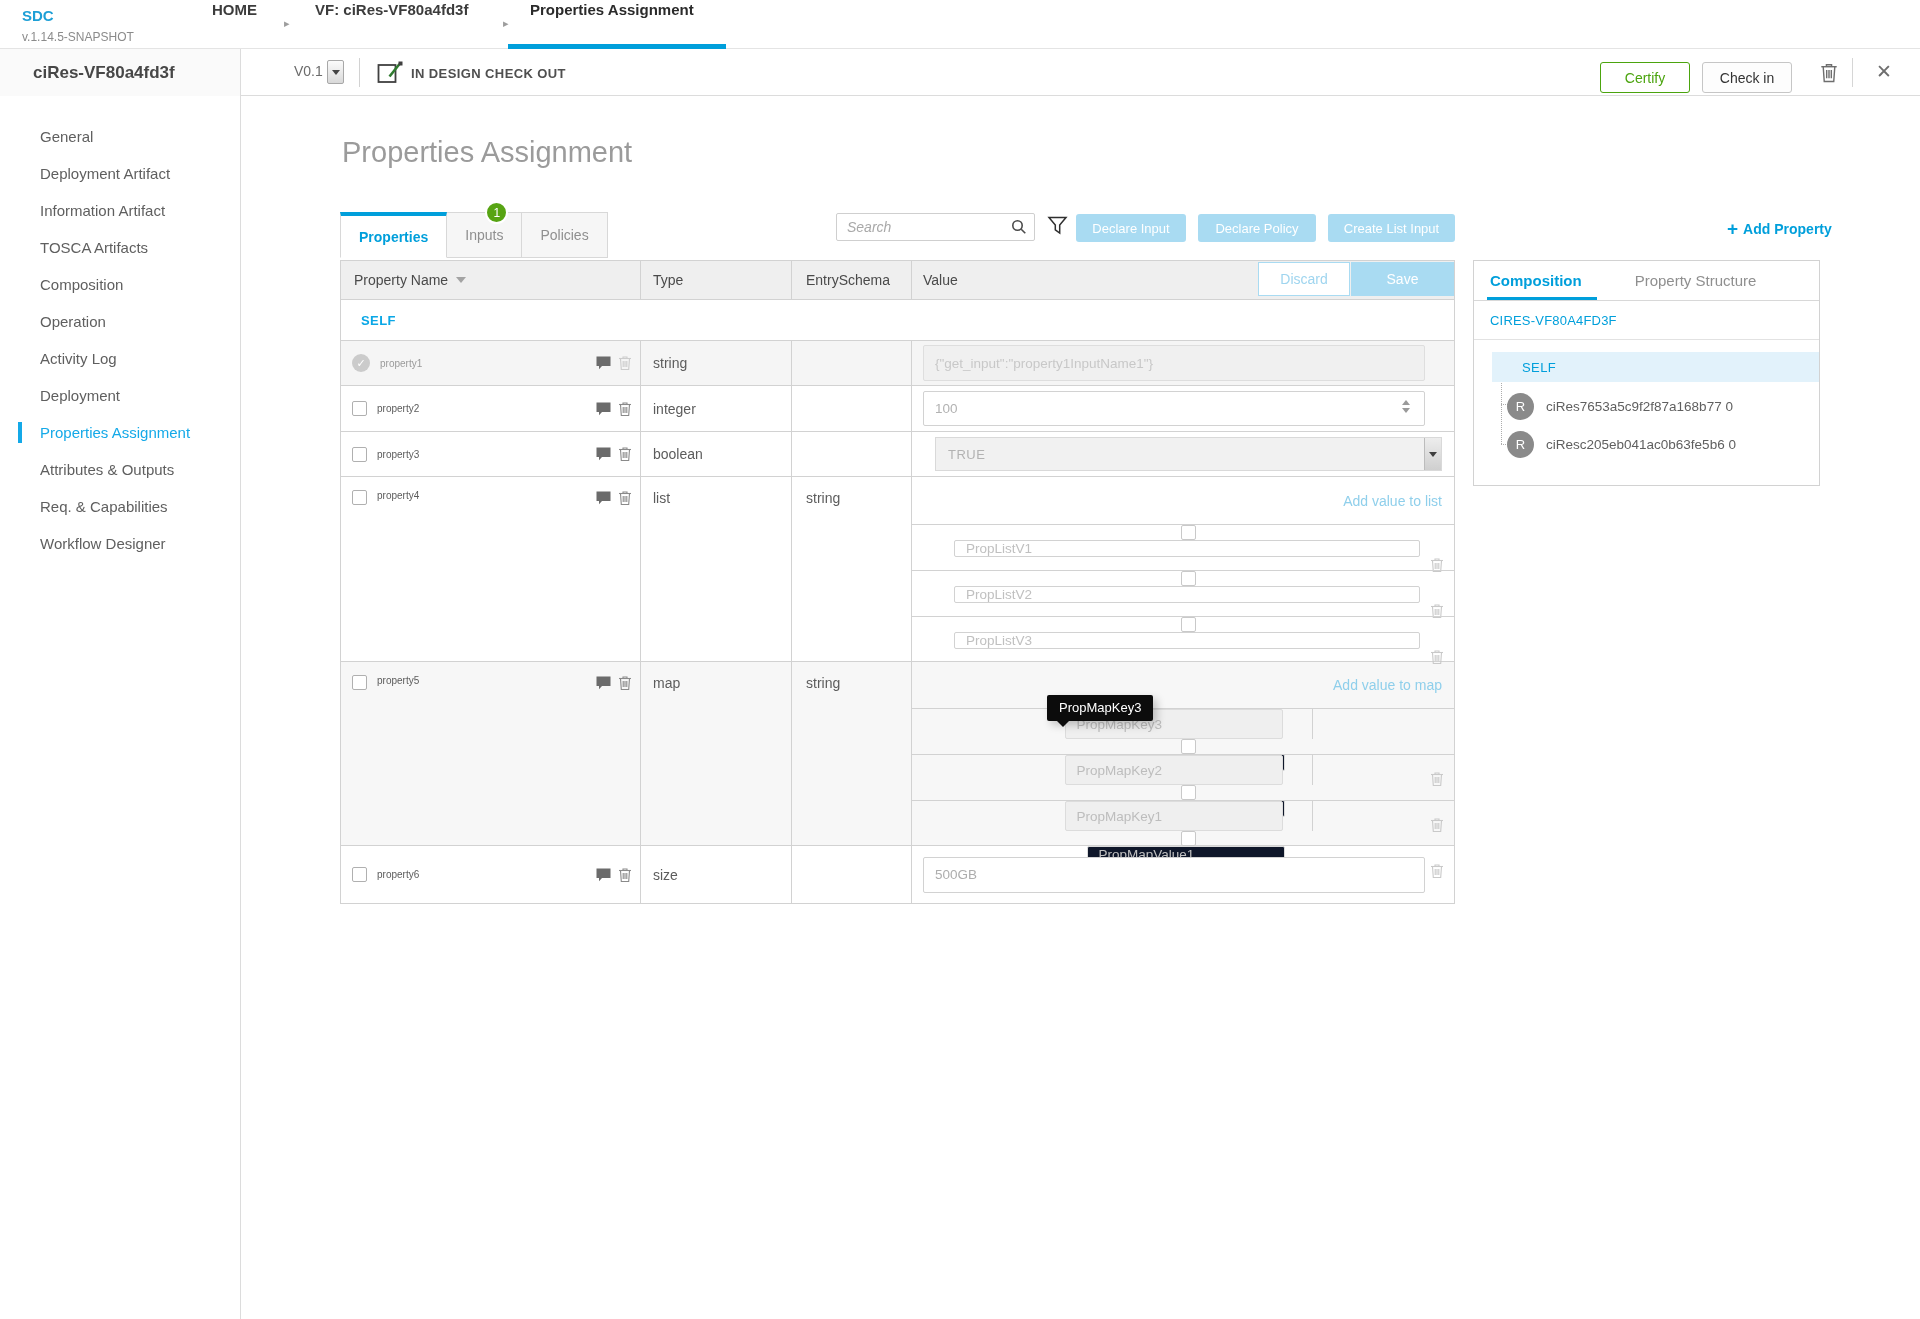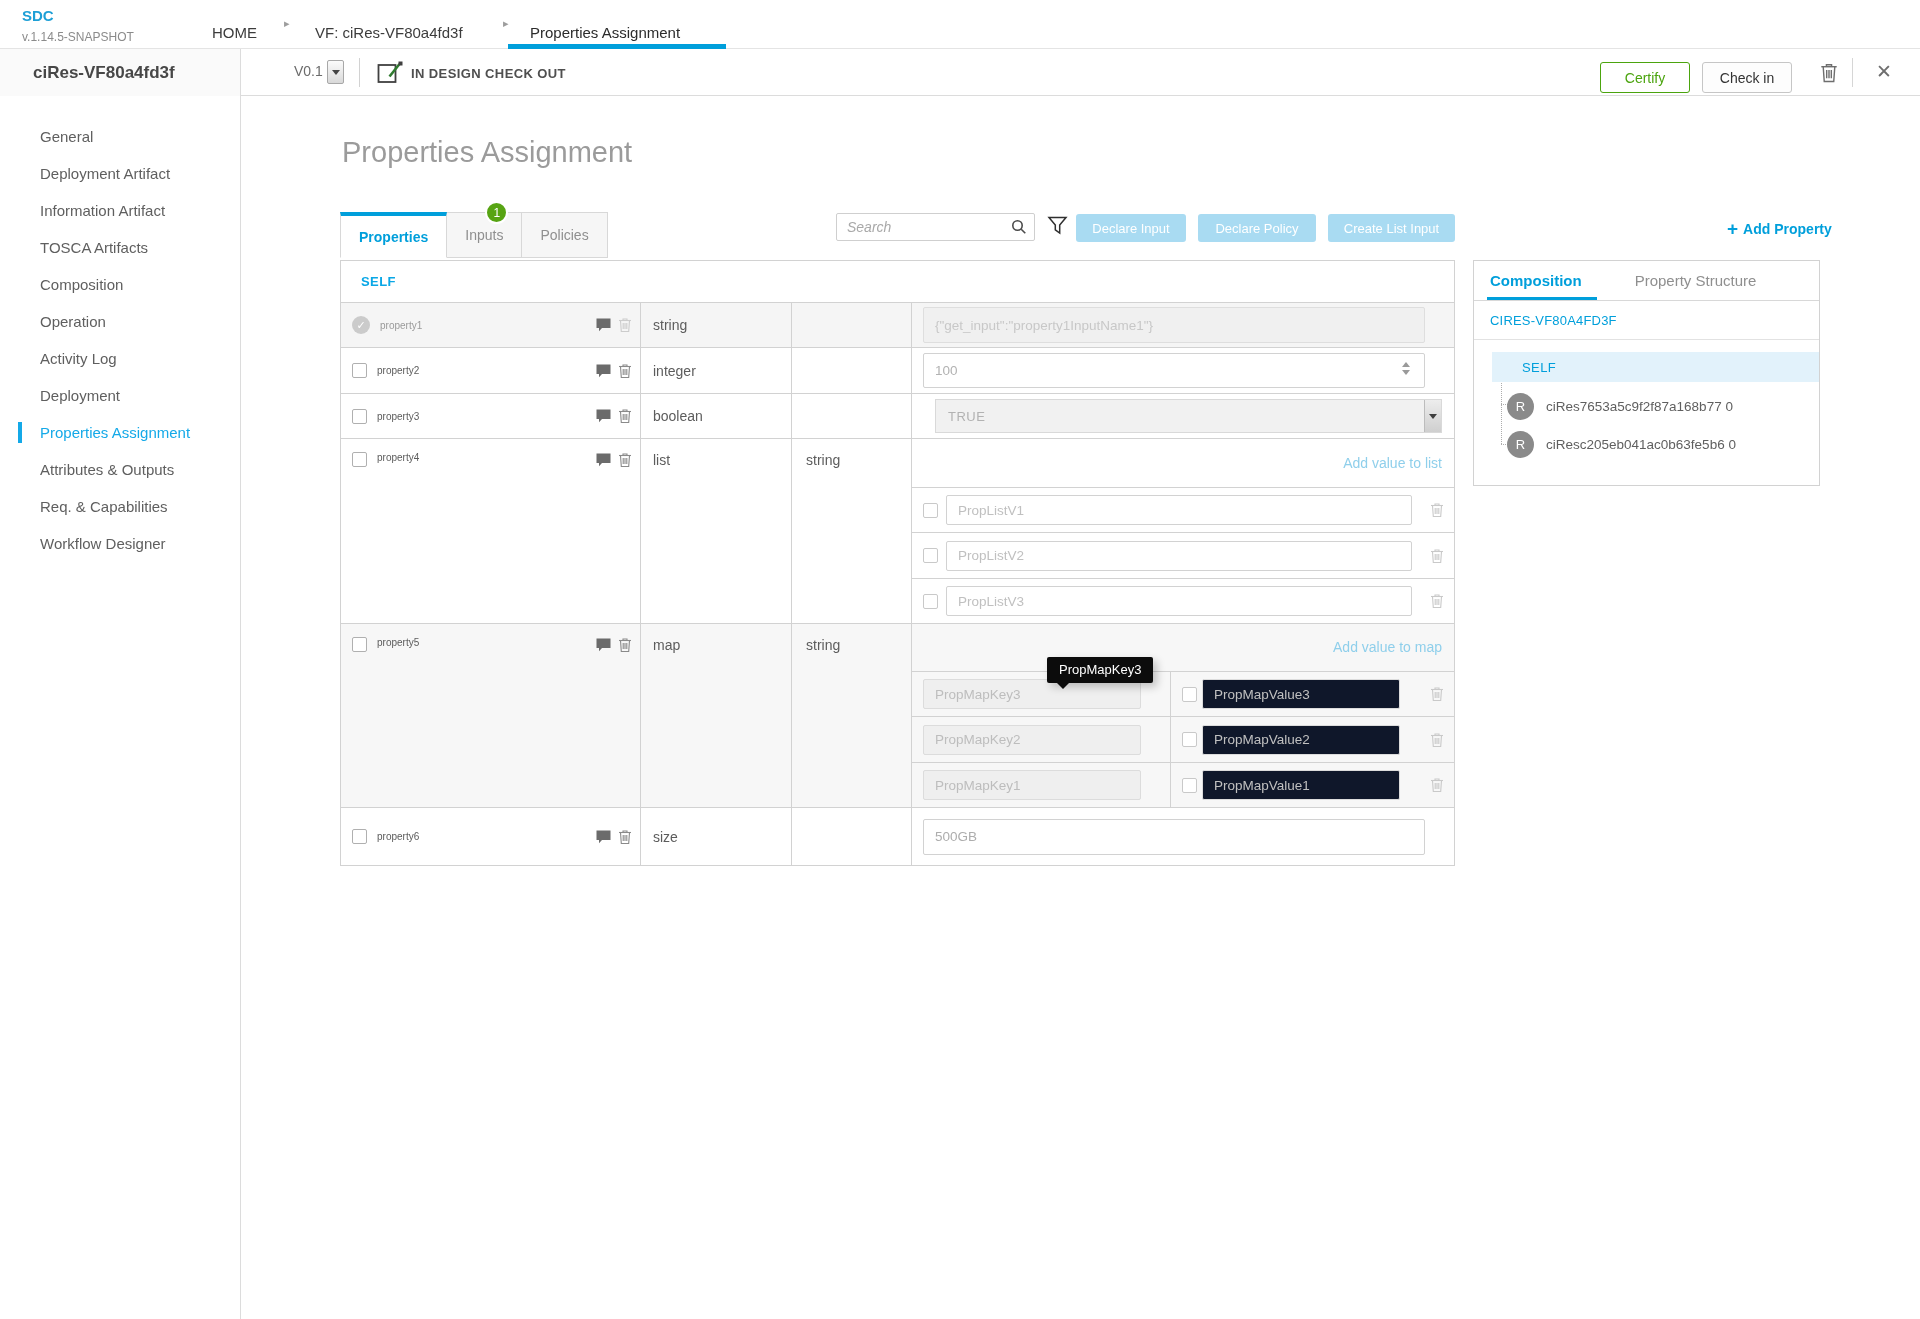--- a/index.html
+++ b/index.html
@@ -5,21 +5,21 @@
   * { margin:0; padding:0; box-sizing:border-box; }
   html,body { width:1920px; height:1319px; background:#fff; overflow:hidden;
     font-family:"Liberation Sans","DejaVu Sans",sans-serif; }
 
   
   .topbar { position:absolute; left:0; top:0; width:1920px; height:49px; background:#fff;
     border-bottom:1px solid #e4e4e4; z-index:20; }
   .logo { position:absolute; left:22px; top:7px; }
   .logo-sdc { color:#1d9fd6; font-weight:bold; font-size:15px; }
   .logo-ver { color:#8b8b8b; font-size:12px; margin-top:6px; }
-  .crumb { position:absolute; top:24px; font-size:15px; color:#3c3c3c; font-weight:normal; cursor:pointer; }
+  .crumb { position:absolute; top:1px; font-size:15px; color:#3c3c3c; font-weight:bold; cursor:pointer; }
   .crumb-home { left:212px; }
   .crumb-vf { left:315px; }
   .crumb-current { left:530px; color:#2b2b2b; }
   .crumb-arrow { position:absolute; top:17px; font-size:11px; color:#9d9d9d; }
   .arrow1 { left:284px; } .arrow2 { left:503px; }
   .crumb-underline { position:absolute; left:508px; top:44px; width:218px; height:5px; background:#009fdb; }
 
   
   .toolbar { position:absolute; left:0; top:49px; width:1920px; height:47px; background:#fff;
     border-bottom:1px solid #dcdcdc; z-index:19; }
@@ -161,21 +161,21 @@
   .sel-arrow .tri { width:0; height:0; border-left:4px solid transparent; border-right:4px solid transparent;
     border-top:5px solid #3e3e3e; }
   .inp-size { margin-left:11px; width:502px; height:36px; }
   .inp-size::placeholder { color:#adadad; }
 
   
   .compound { flex-direction:column; align-items:stretch !important; display:flex; position:relative; }
   .strip { height:47px; display:flex; align-items:center; justify-content:flex-end; padding-right:12px; }
   .row-p4 .strip { height:48px; }
   .add-link { color:#8fcfeb; font-size:14px; cursor:pointer; }
-  .sub-row { border-top:1px solid #d2d2d2; height:46px; display:flex; align-items:center; }
+  .sub-row { border-top:1px solid #d2d2d2; height:46px; display:flex; align-items:center;flex-direction:column; }
   .sub-row.last { height:45px; }
   .sub-row .checkbox { margin-left:11px; border-color:#c9c9c9; }
   .list-input { margin-left:8px; width:466px; height:30px; }
   .sub-trash { margin-left:auto; margin-right:10px; color:#c9c9c9; cursor:pointer; display:flex; }
   .map-key-cell { width:259px; height:100%; border-right:1px solid #d2d2d2; display:flex; align-items:center; }
   .map-key-input { margin-left:11px; width:218px; height:30px; background:#efefef; border-color:#dcdcdc; }
   .map-key-input::placeholder { color:#bdbdbd; }
   .map-val-input { margin-left:5px; width:198px; height:30px; background:#0f172a; border-color:#dcdcdc; }
   .map-check { margin-left:21px; }
 
@@ -328,20 +328,39 @@
   <button class="btn-blue btn-declare-input">Declare Input</button>
   <button class="btn-blue btn-declare-policy">Declare Policy</button>
   <button class="btn-blue btn-create-list">Create List Input</button>
   <div class="add-property">
     <span class="plus">+</span>
     <span>Add Property</span>
   </div>
 
   <div class="ptable">
 
+    <div class="t-row t-header">
+      <div class="cell col-name">
+        <span>Property Name</span>
+        <span class="sort-caret"></span>
+      </div>
+      <div class="cell col-type">
+        <span>Type</span>
+      </div>
+      <div class="cell col-es">
+        <span>EntrySchema</span>
+      </div>
+      <div class="cell col-value">
+        <span>Value</span>
+        <span class="hdr-btns">
+          <button class="btn-discard">Discard</button>
+          <button class="btn-save">Save</button>
+        </span>
+      </div>
+    </div>
 
     <div class="t-row self-row">
       <span class="self-link">SELF</span>
     </div>
 
     <div class="t-row prow row-p1">
       <div class="cell col-name name-cell">
         <span class="circle-check">✓</span>
         <span class="pname">property1</span>
         <span class="row-icons">

